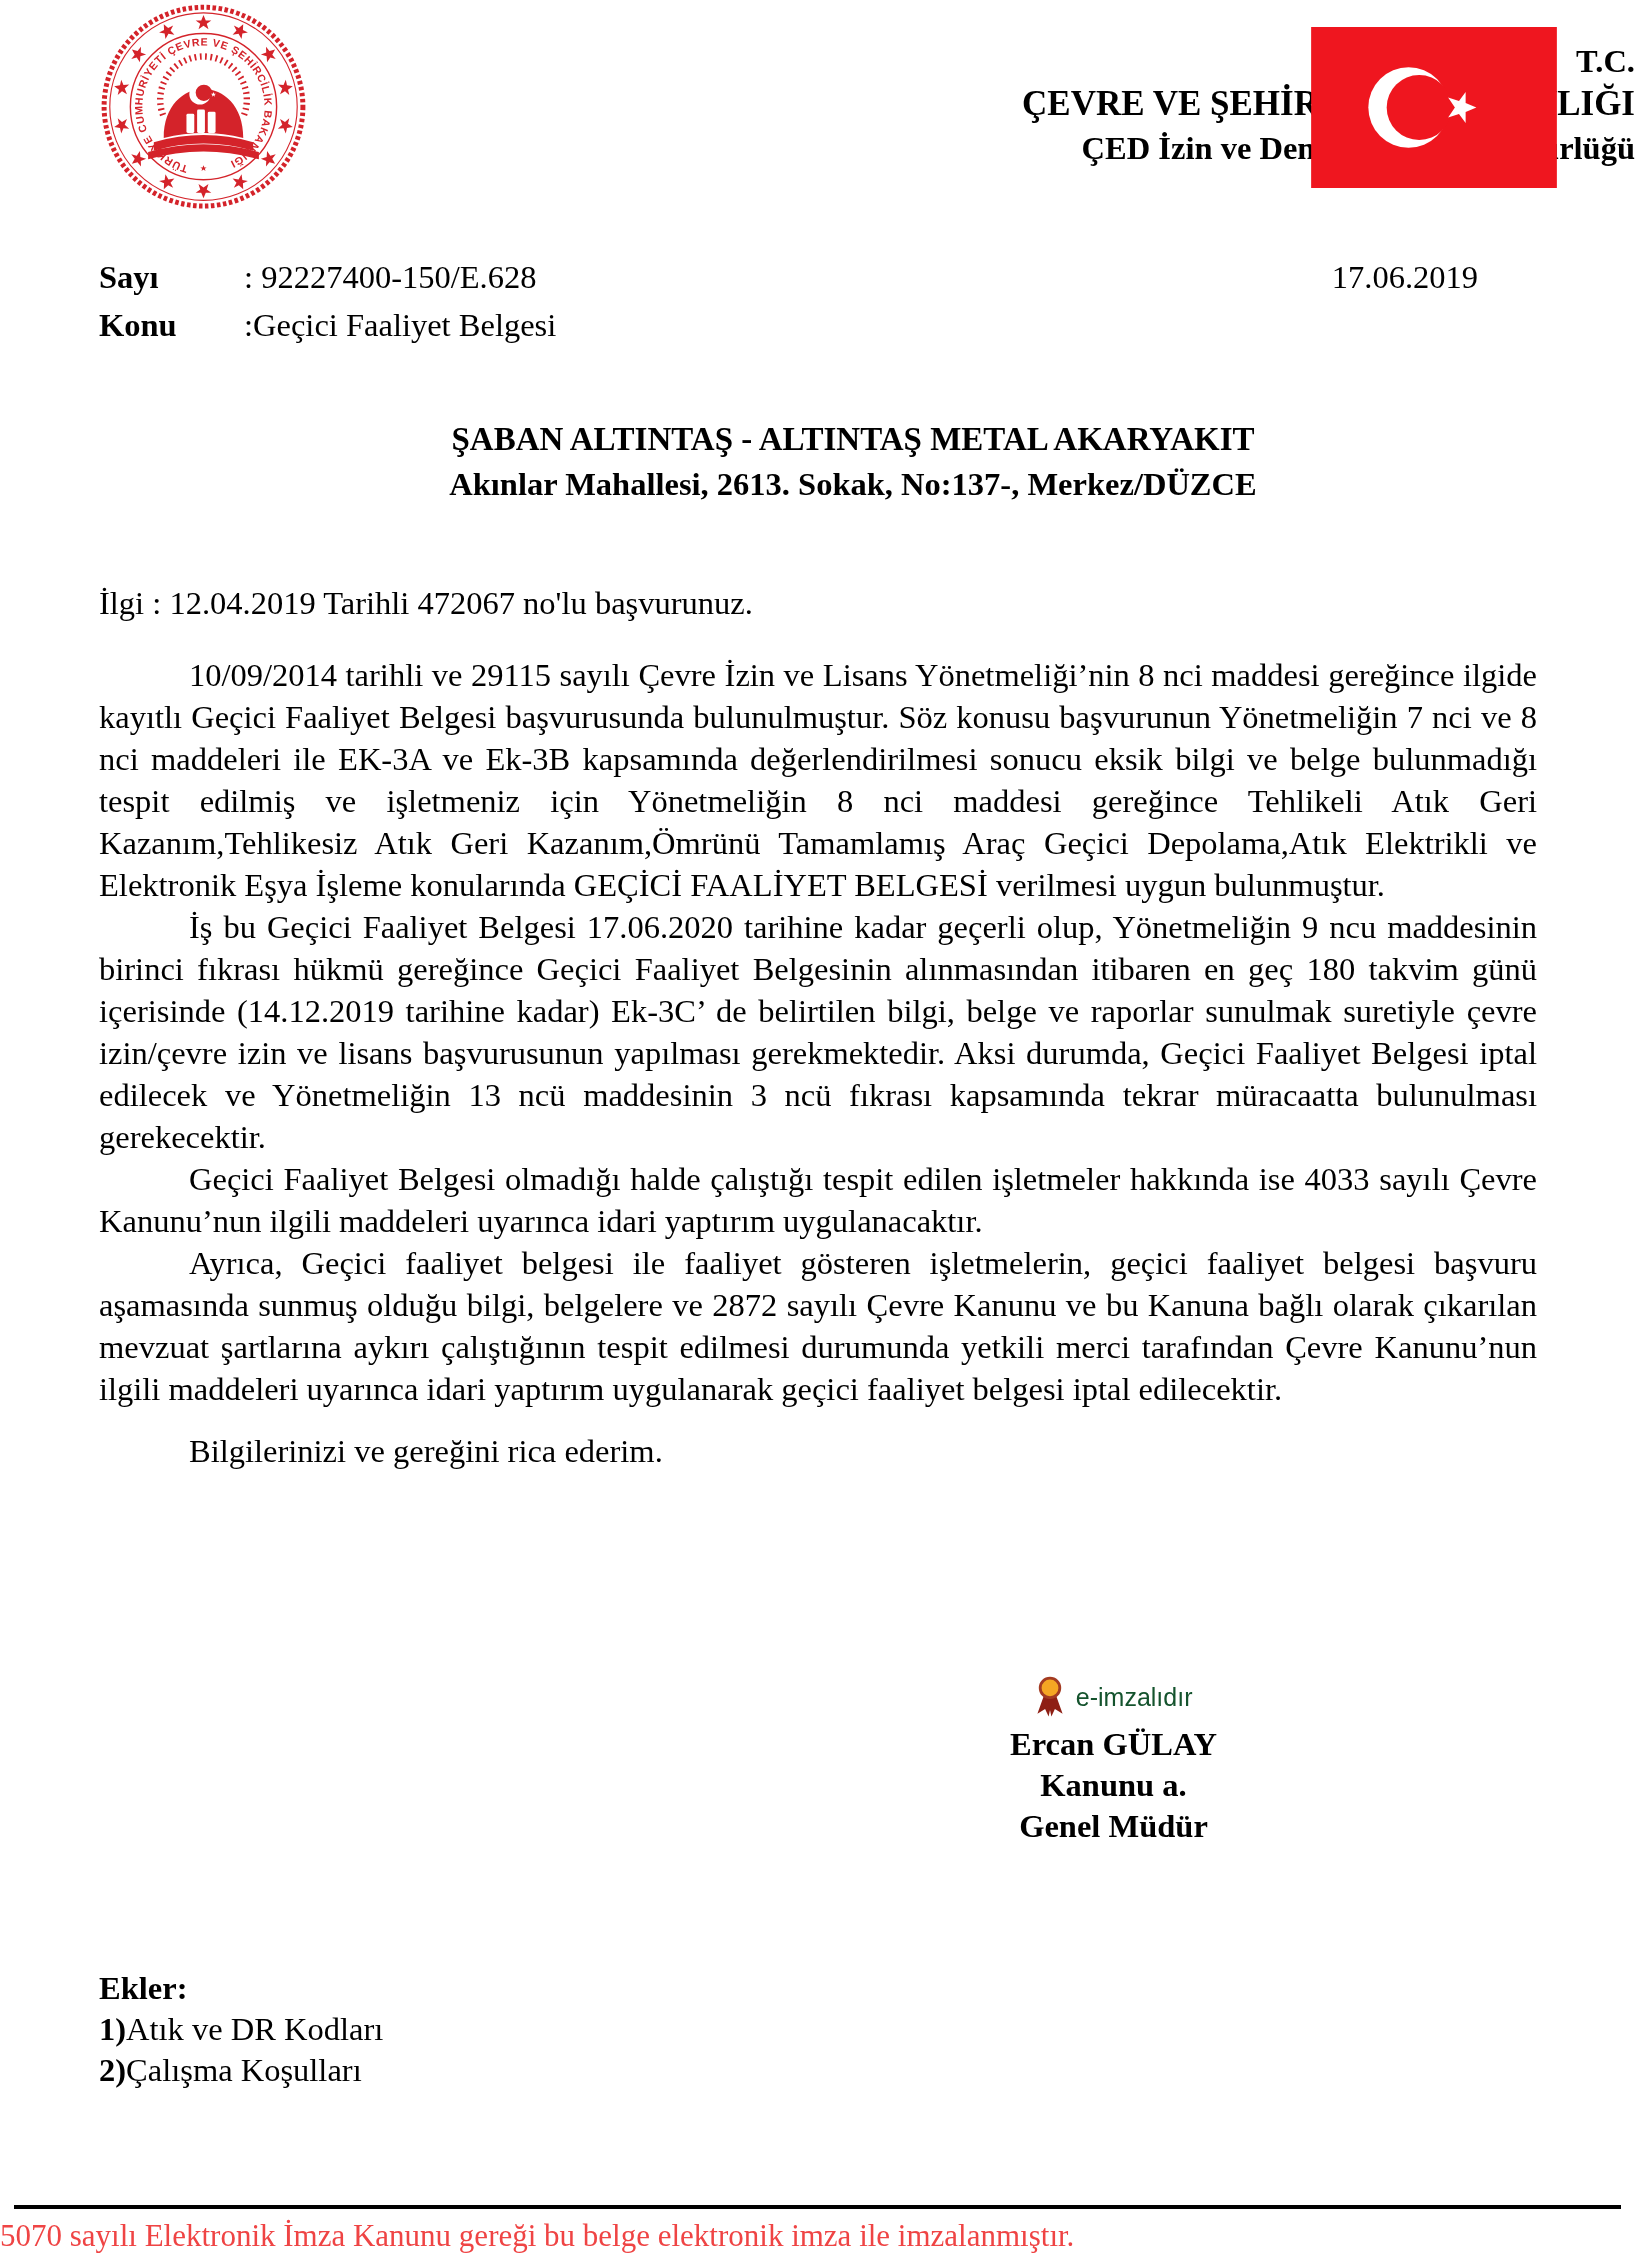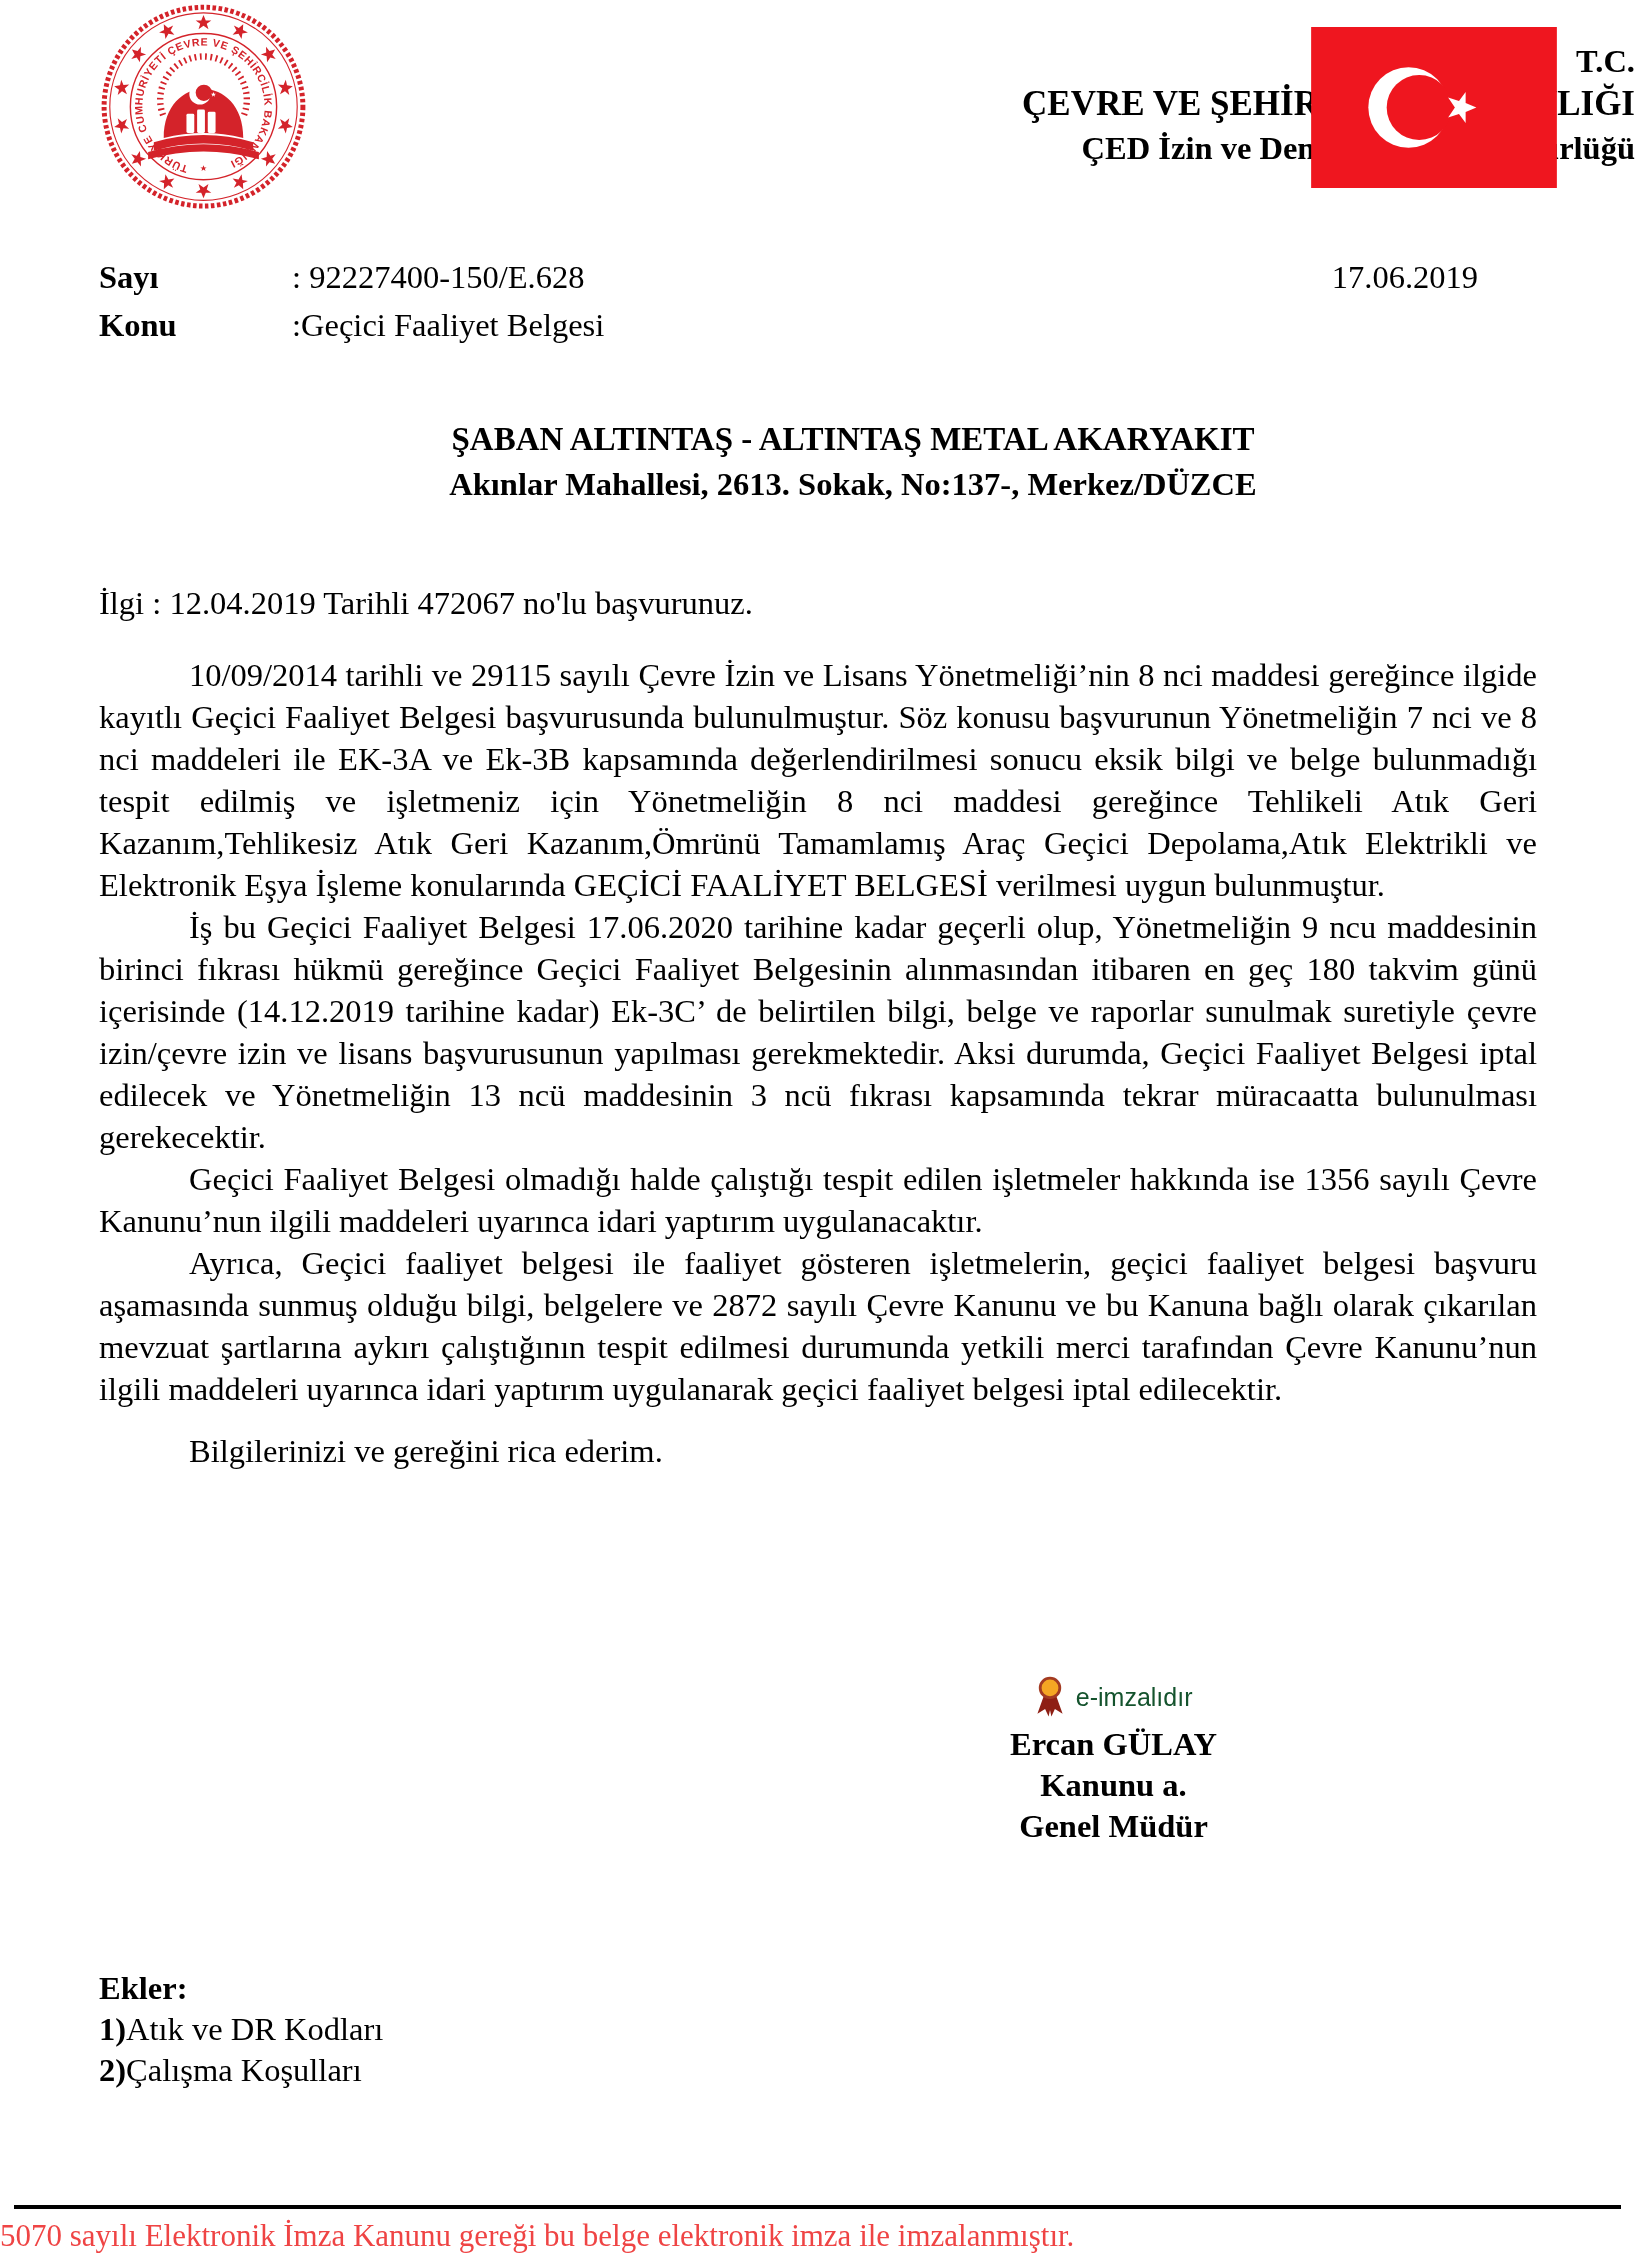--- a/index.html
+++ b/index.html
@@ -9,21 +9,21 @@
   }
   
   .seal{position:absolute;left:97px;top:2.8px;width:213px;height:213px;}
   .titles{position:absolute;left:0;right:0;top:41px;text-align:right;font-weight:bold;}
   .t1{font-size:32.5px;line-height:41px;}
   .t2{font-size:35px;line-height:44px;}
   .t3{font-size:32.5px;line-height:44px;}
   .flag{position:absolute;left:1311px;top:27px;width:246px;height:161px;}
   
   .meta{position:absolute;left:99px;top:253px;font-size:32.5px;}
-  .meta-row{display:flex;line-height:48px;gap:48px;}
+  .meta-row{display:flex;line-height:48px;}
   .meta-label{font-weight:bold;width:145px;}
   .docdate{position:absolute;top:256px;right:157px;font-size:32.5px;line-height:42px;}
   
   .recipient{position:absolute;left:134px;top:417px;width:1438px;text-align:center;font-weight:bold;}
   .r1{font-size:33px;line-height:45px;}
   .r2{font-size:32.5px;line-height:45px;}
   
   .reference{position:absolute;left:99px;top:582px;font-size:32.5px;line-height:42px;}
   
   .bodytext{position:absolute;left:99px;top:654px;width:1438px;font-size:32.5px;line-height:42px;text-align:justify;}
@@ -127,21 +127,21 @@
   <div class="recipient">
     <div class="r1">ŞABAN ALTINTAŞ - ALTINTAŞ METAL AKARYAKIT</div>
     <div class="r2">Akınlar Mahallesi, 2613. Sokak, No:137-, Merkez/DÜZCE</div>
   </div>
 
   <div class="reference">İlgi : 12.04.2019 Tarihli 472067 no'lu başvurunuz.</div>
 
   <div class="bodytext">
     <p class="body-p">10/09/2014 tarihli ve 29115 sayılı Çevre İzin ve Lisans Yönetmeliği’nin 8 nci maddesi gereğince ilgide kayıtlı Geçici Faaliyet Belgesi başvurusunda bulunulmuştur. Söz konusu başvurunun Yönetmeliğin 7 nci ve 8 nci maddeleri ile EK-3A ve Ek-3B kapsamında değerlendirilmesi sonucu eksik bilgi ve belge bulunmadığı tespit edilmiş ve işletmeniz için Yönetmeliğin 8 nci maddesi gereğince Tehlikeli Atık Geri Kazanım,Tehlikesiz Atık Geri Kazanım,Ömrünü Tamamlamış Araç Geçici Depolama,Atık Elektrikli ve Elektronik Eşya İşleme konularında GEÇİCİ FAALİYET BELGESİ verilmesi uygun bulunmuştur.</p>
     <p class="body-p">İş bu Geçici Faaliyet Belgesi 17.06.2020 tarihine kadar geçerli olup, Yönetmeliğin 9 ncu maddesinin birinci fıkrası hükmü gereğince Geçici Faaliyet Belgesinin alınmasından itibaren en geç 180 takvim günü içerisinde (14.12.2019 tarihine kadar) Ek-3C’ de belirtilen bilgi, belge ve raporlar sunulmak suretiyle çevre izin/çevre izin ve lisans başvurusunun yapılması gerekmektedir. Aksi durumda, Geçici Faaliyet Belgesi iptal edilecek ve Yönetmeliğin 13 ncü maddesinin 3 ncü fıkrası kapsamında tekrar müracaatta bulunulması gerekecektir.</p>
-    <p class="body-p">Geçici Faaliyet Belgesi olmadığı halde çalıştığı tespit edilen işletmeler hakkında ise 1356 sayılı Çevre Kanunu’nun ilgili maddeleri uyarınca idari yaptırım uygulanacaktır.</p>
+    <p class="body-p">Geçici Faaliyet Belgesi olmadığı halde çalıştığı tespit edilen işletmeler hakkında ise 4033 sayılı Çevre Kanunu’nun ilgili maddeleri uyarınca idari yaptırım uygulanacaktır.</p>
     <p class="body-p">Ayrıca, Geçici faaliyet belgesi ile faaliyet gösteren işletmelerin, geçici faaliyet belgesi başvuru aşamasında sunmuş olduğu bilgi, belgelere ve 2872 sayılı Çevre Kanunu ve bu Kanuna bağlı olarak çıkarılan mevzuat şartlarına aykırı çalıştığının tespit edilmesi durumunda yetkili merci tarafından Çevre Kanunu’nun ilgili maddeleri uyarınca idari yaptırım uygulanarak geçici faaliyet belgesi iptal edilecektir.</p>
     <p class="body-p closing">Bilgilerinizi ve gereğini rica ederim.</p>
   </div>
 
   <div class="sig">
     <div class="esign-row">
       <svg width="30" height="42" viewBox="0 0 42 60" aria-hidden="true">
         <polygon points="13,26 3,54 14,47 19,58 25,30" fill="#8e1f14"></polygon>
         <polygon points="29,26 39,54 28,47 23,58 17,30" fill="#8e1f14"></polygon>
         <circle cx="21" cy="17" r="14" fill="#f5a623" stroke="#a33b22" stroke-width="4"></circle>

